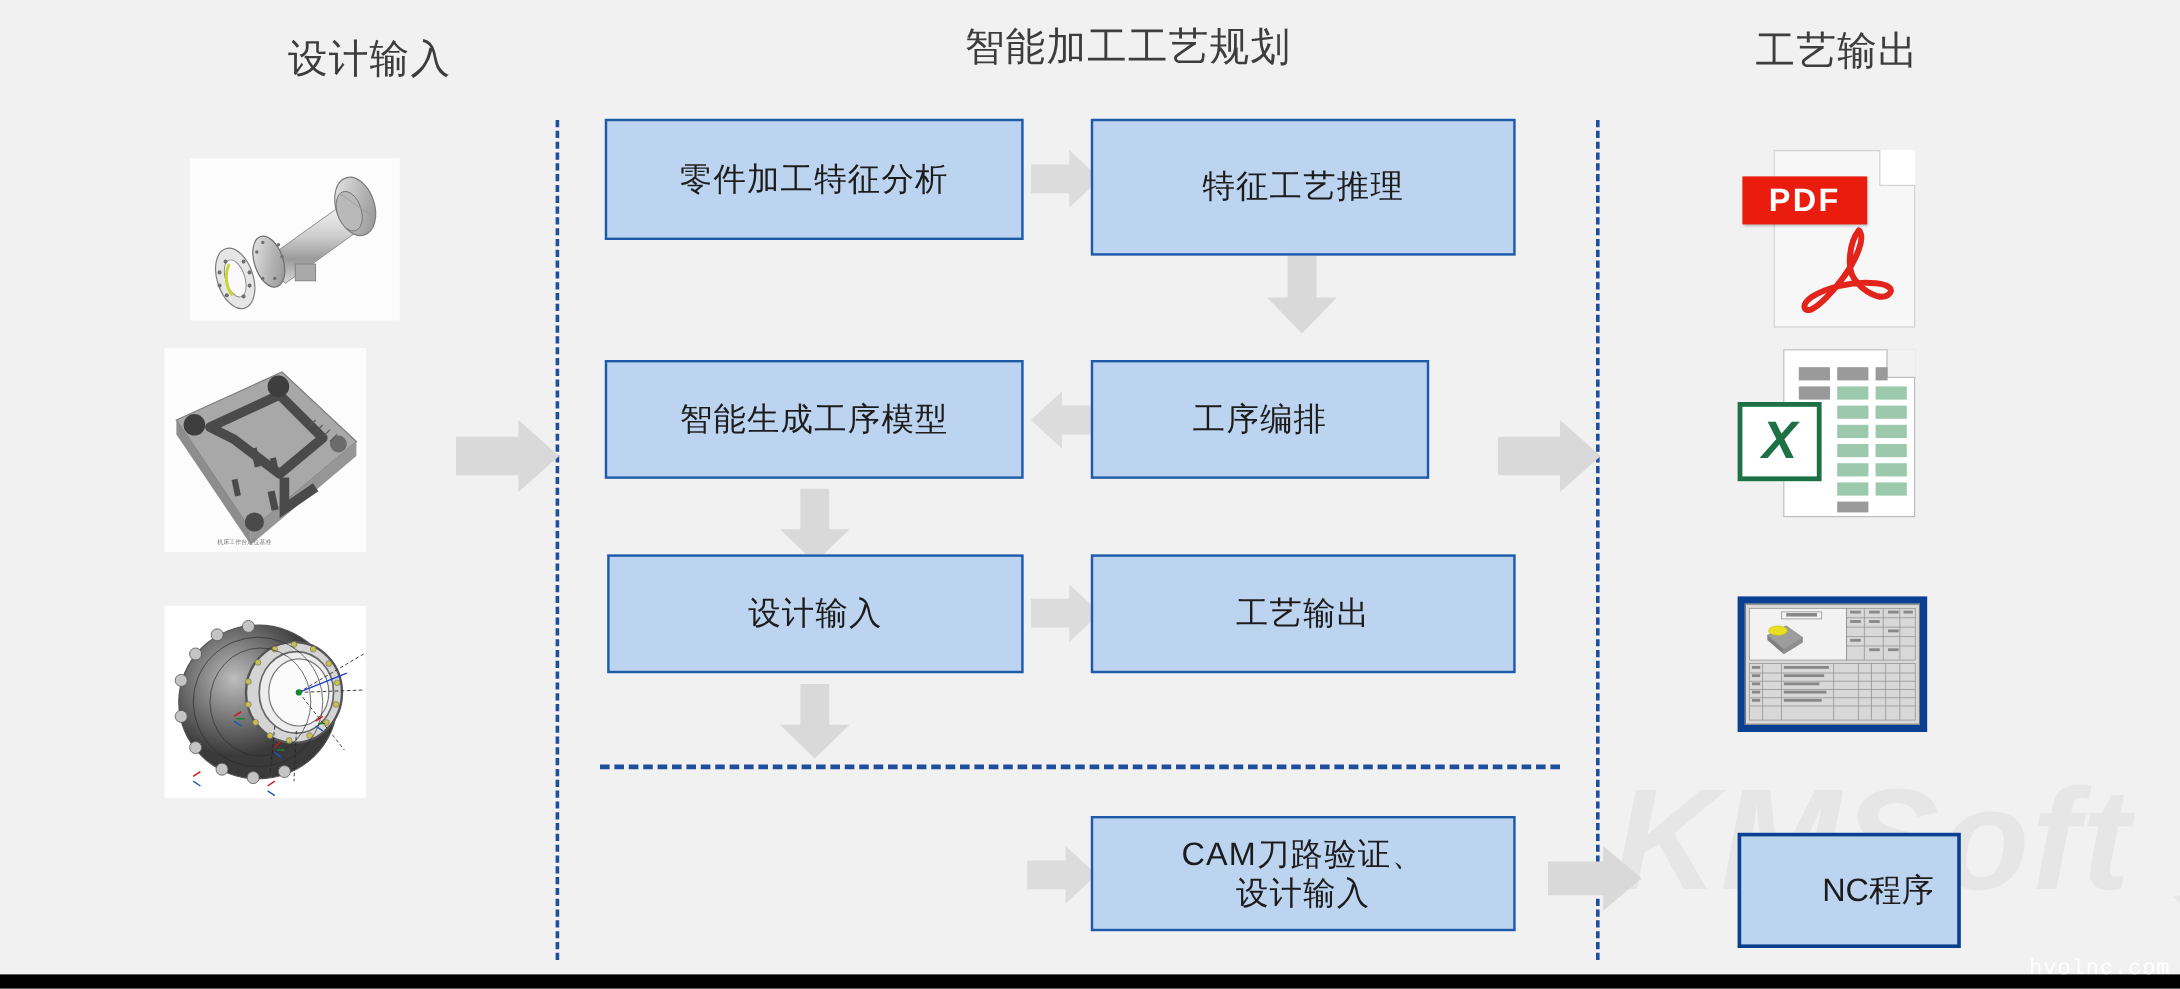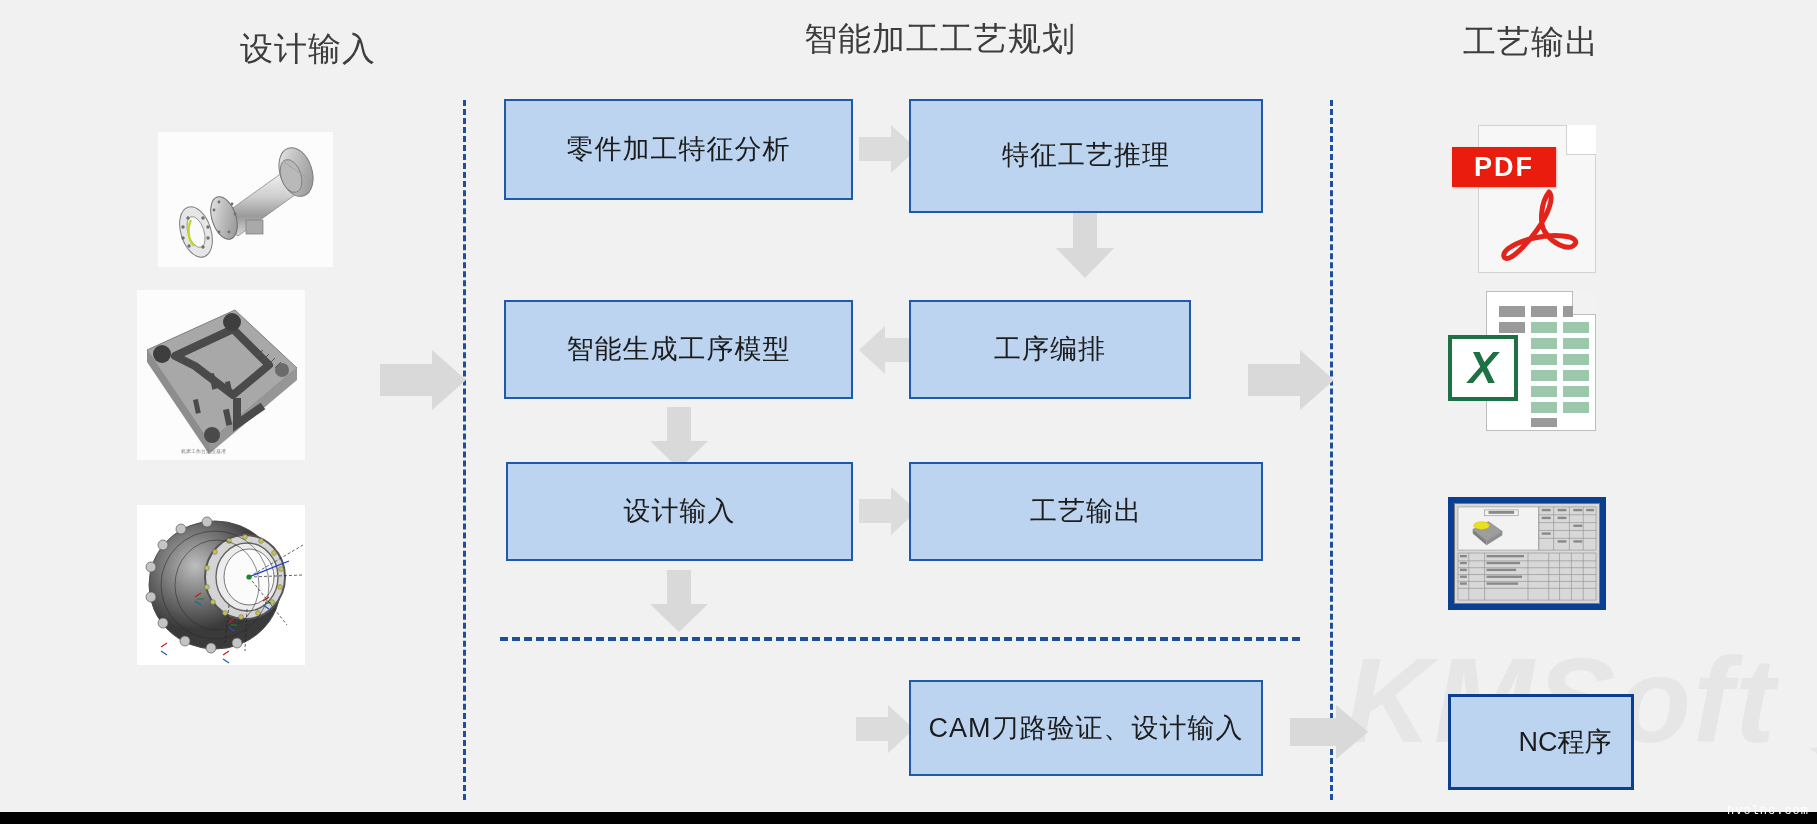--- a/index.html
+++ b/index.html
@@ -14,21 +14,21 @@
   
   .watermark {
     position: absolute; left: 1345px; top: 640px;
     font-size: 120px; font-weight: bold; color: #e6e6e6;
     letter-spacing: 2px; white-space: nowrap; font-style: italic;
     user-select: none; z-index: 0; line-height: 1;
   }
   .wm-url {
     position: absolute; right: 8px; bottom: 6px;
     font-family: "Liberation Mono", "DejaVu Sans Mono", monospace;
-    font-size: 12px; color: #ffffff; letter-spacing: 1px; z-index: 6;
+    font-size: 18px; color: #ffffff; letter-spacing: 1px; z-index: 6;
   }
   .bottom-bar { position:absolute; left:0; bottom:0; width:1817px; height:12px; background:#000; z-index:5;}
 
   
   .col-header {
     position: absolute; font-size: 33px; color: #3d3d3d;
     white-space: nowrap; letter-spacing: 1px; z-index: 3;
   }
   #hdr-input  { left: 240px; top: 27px; }
   #hdr-center { left: 804px; top: 17px; }
@@ -351,21 +351,21 @@
       </svg>
   </div>
 
 
   <div class="arrow" style="left:856px; top:705px;">
     <svg width="58" height="48" viewBox="0 0 58 48">
         <polygon points="0,12 32,12 32,0 58,24 32,48 32,36 0,36" fill="#dcdcdc"></polygon>
       </svg>
   </div>
 
-  <div class="pbox two-line" style="left:909px; top:680px; width:354px; height:96px; flex-direction:row;">
+  <div class="pbox two-line" style="left:909px; top:680px; width:354px; height:96px; flex-direction:column;">
     <span>CAM刀路验证、</span>
     <span>设计输入</span>
   </div>
 
   <div class="outicon" style="left:1440px; top:125px; width:170px; height:148px;">
     <div class="pdf-doc">
       <div class="pdf-fold"></div>
       <svg style="position:absolute;left:18px;top:62px" width="86" height="80" viewBox="0 0 86 80">
         <path d="M52 4 C58 10 50 28 40 42 C30 56 18 68 12 70 C6 72 4 66 12 60 C24 52 46 46 66 48 C78 49 82 54 76 58 C70 62 56 56 48 44 C42 35 44 14 52 4 Z" fill="none" stroke="#e2241b" stroke-width="5" stroke-linejoin="round" stroke-linecap="round"></path>
       </svg>

